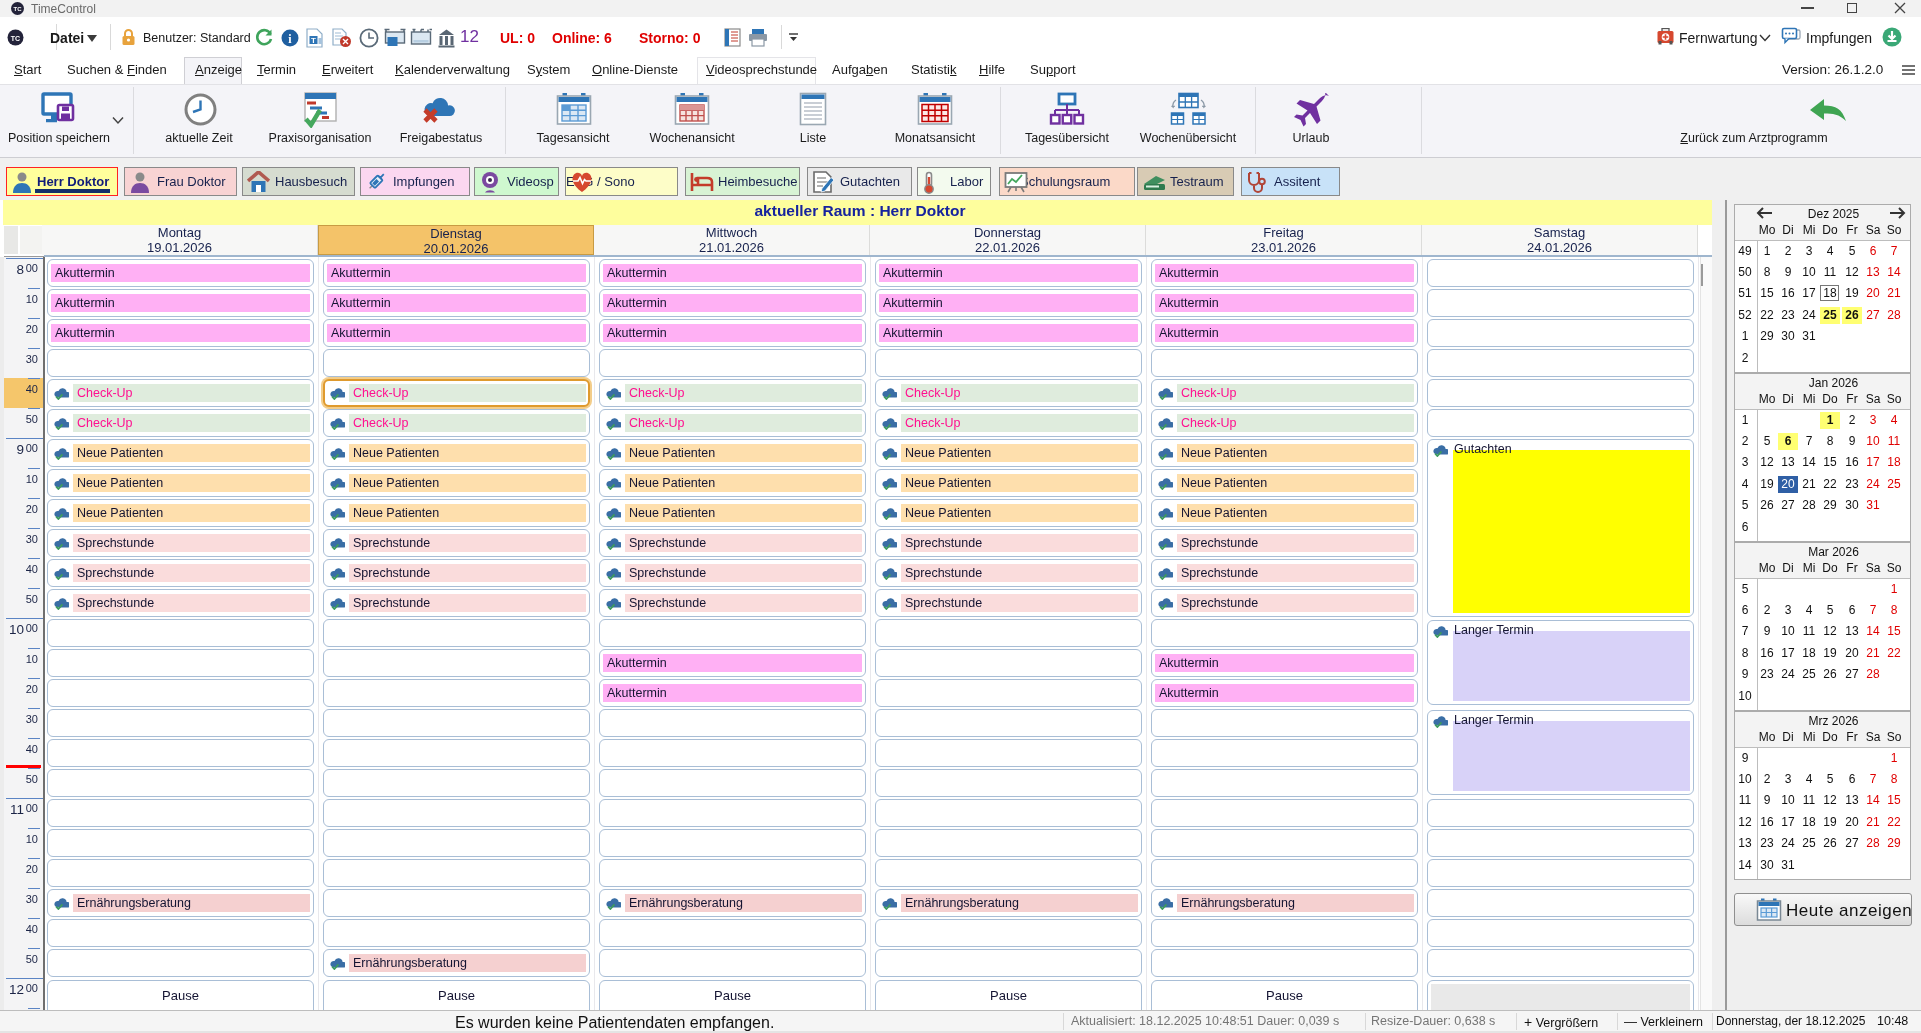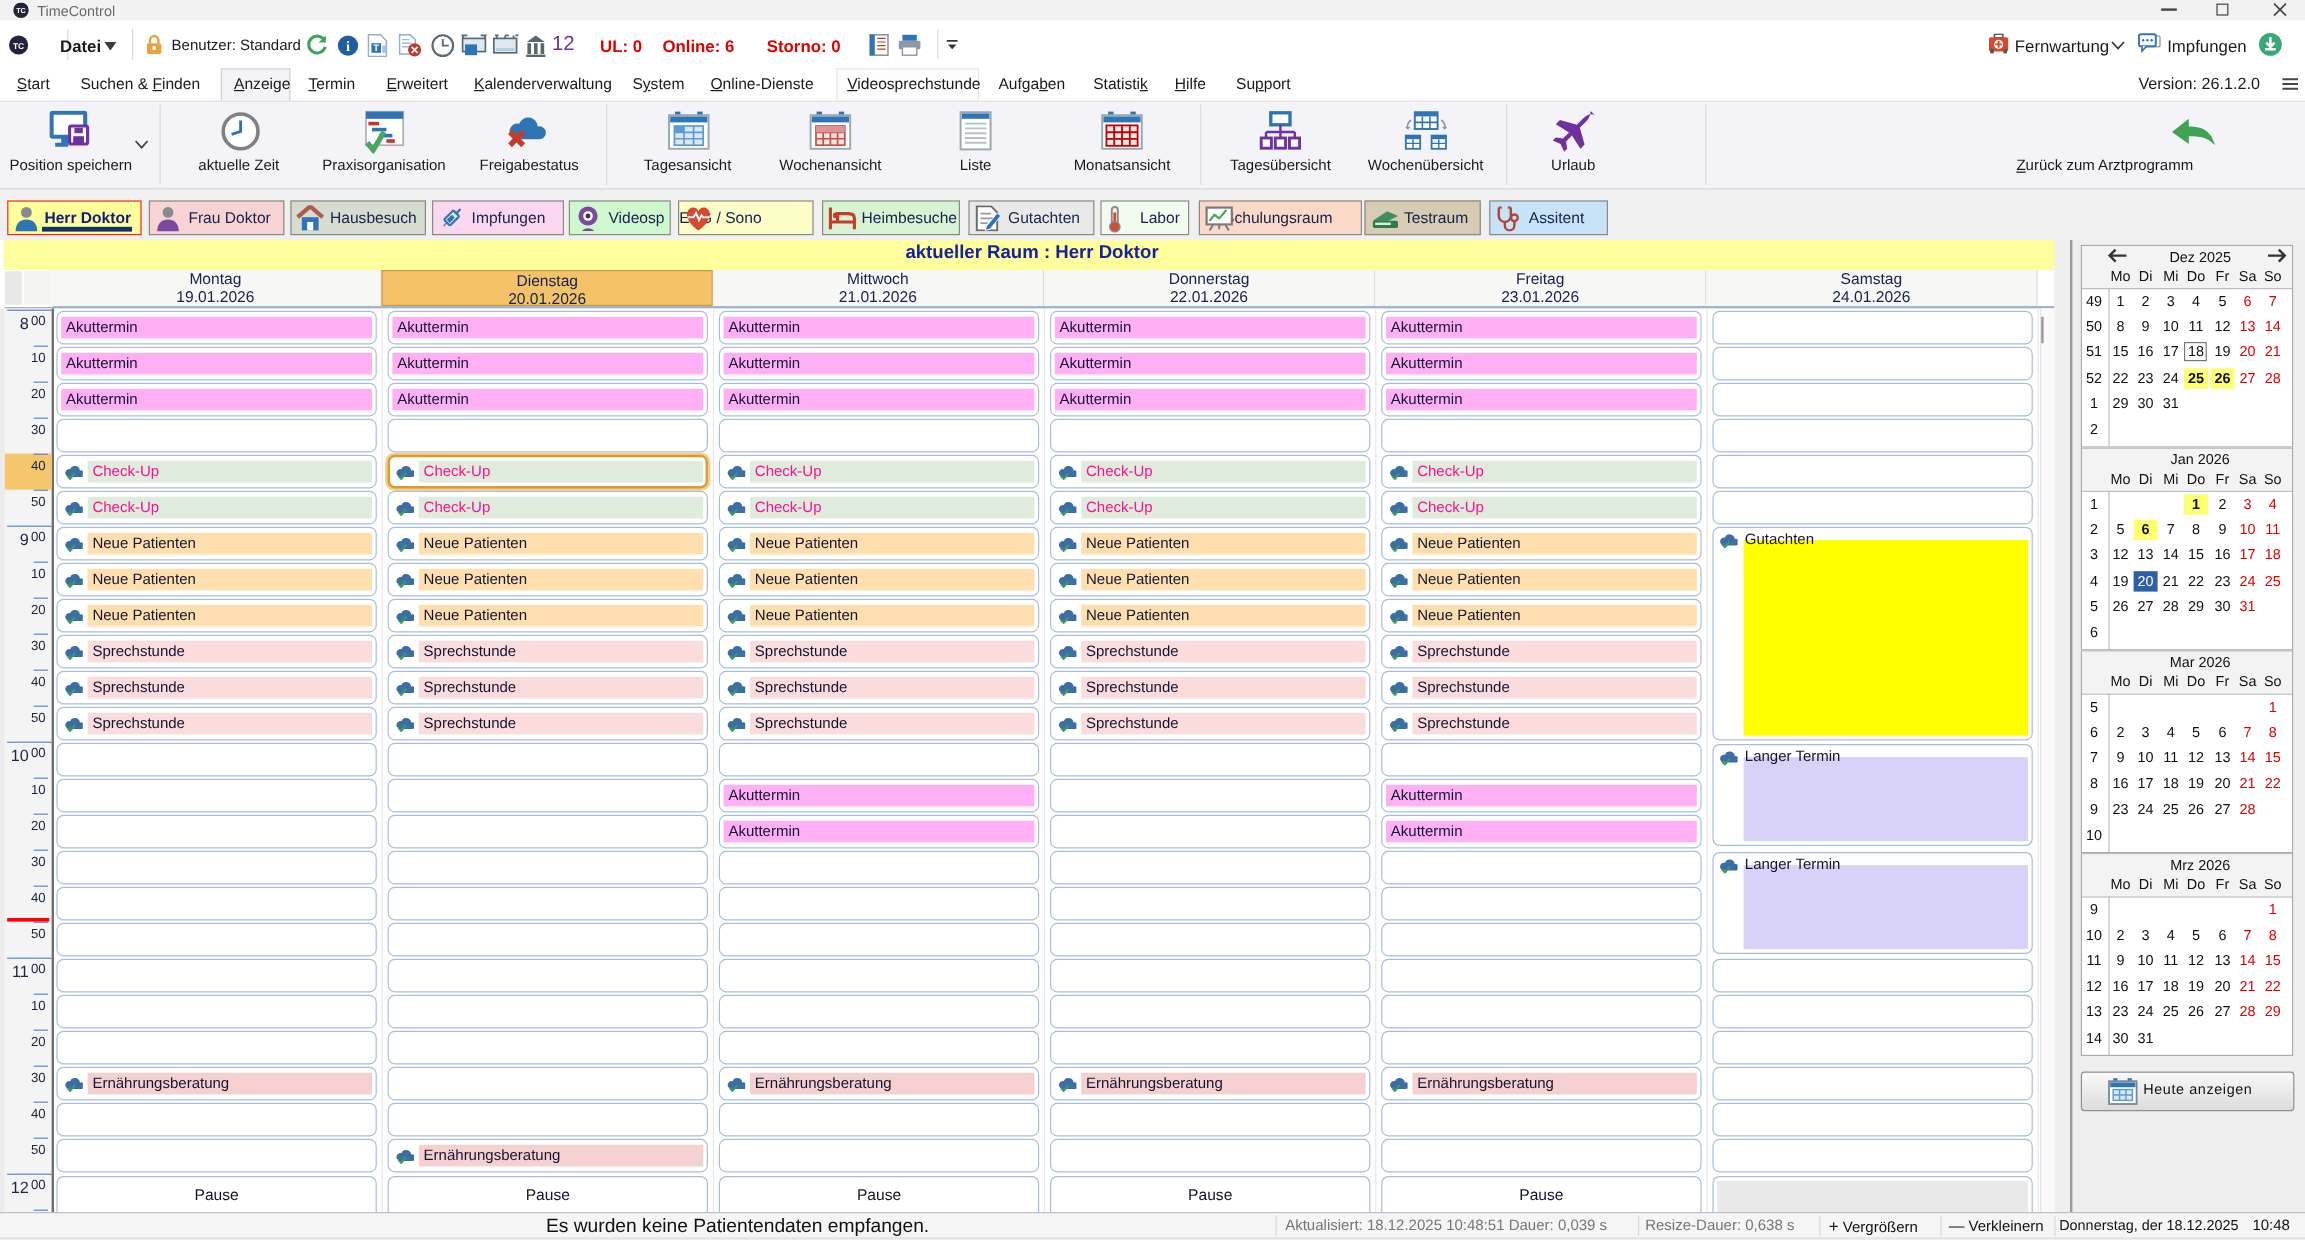--- a/index.html
+++ b/index.html
@@ -1025,21 +1025,21 @@
 <div class="mt" style="left:1777px;top:858px;width:22px">31</div>
 <div class="ab" style="left:1734px;top:893px;width:178px;height:33px;background:linear-gradient(#f9f9f9,#dcdcdc);border:1px solid #8f8f8f;border-radius:3px"></div>
 <svg class="ab" style="left:1756px;top:898px" width="26" height="24">
     <rect x="5" y="0.5" width="3.5" height="5" fill="#2e75b6"></rect>
     <rect x="17" y="0.5" width="3.5" height="5" fill="#2e75b6"></rect>
     <rect x="1.5" y="3" width="23" height="19" fill="#fff" stroke="#7a8894" stroke-width="1.5"></rect>
     <rect x="2.5" y="4" width="21" height="4" fill="#2e75b6"></rect>
     <rect x="5" y="10" width="16" height="9" fill="#dbe8f4" stroke="#5b9bd5" stroke-width="1.2"></rect>
     <path d="M10.3,10 v9 M15.6,10 v9 M5,14.5 h16" stroke="#5b9bd5" stroke-width="1.2"></path>
   </svg>
-<div class="ab" style="left:1786px;top:901px;font-size:12px;color:#111;letter-spacing:0.5px">Heute anzeigen</div>
+<div class="ab" style="left:1786px;top:901px;font-size:17px;color:#111;letter-spacing:0.5px">Heute anzeigen</div>
 <div class="ab" style="left:0;top:1010px;width:1921px;height:23px;background:#f5f5f5;border-top:1px solid #bdbdbd"></div>
 <div class="ab" style="left:0;top:1031px;width:1921px;height:2px;background:#e4e4e4"></div>
 <div class="sb" style="left:455px;color:#111;font-size:16px">Es wurden keine Patientendaten empfangen.</div>
 <div class="ab" style="left:1063px;top:1013px;width:1px;height:17px;background:#d8d8d8"></div>
 <div class="ab" style="left:1365px;top:1013px;width:1px;height:17px;background:#d8d8d8"></div>
 <div class="ab" style="left:1516px;top:1013px;width:1px;height:17px;background:#d8d8d8"></div>
 <div class="ab" style="left:1617px;top:1013px;width:1px;height:17px;background:#d8d8d8"></div>
 <div class="ab" style="left:1712px;top:1013px;width:1px;height:17px;background:#d8d8d8"></div>
 <div class="sb" style="left:1071px;color:#757575">Aktualisiert: 18.12.2025 10:48:51 Dauer: 0,039 s</div>
 <div class="sb" style="left:1371px;color:#757575">Resize-Dauer: 0,638 s</div>

